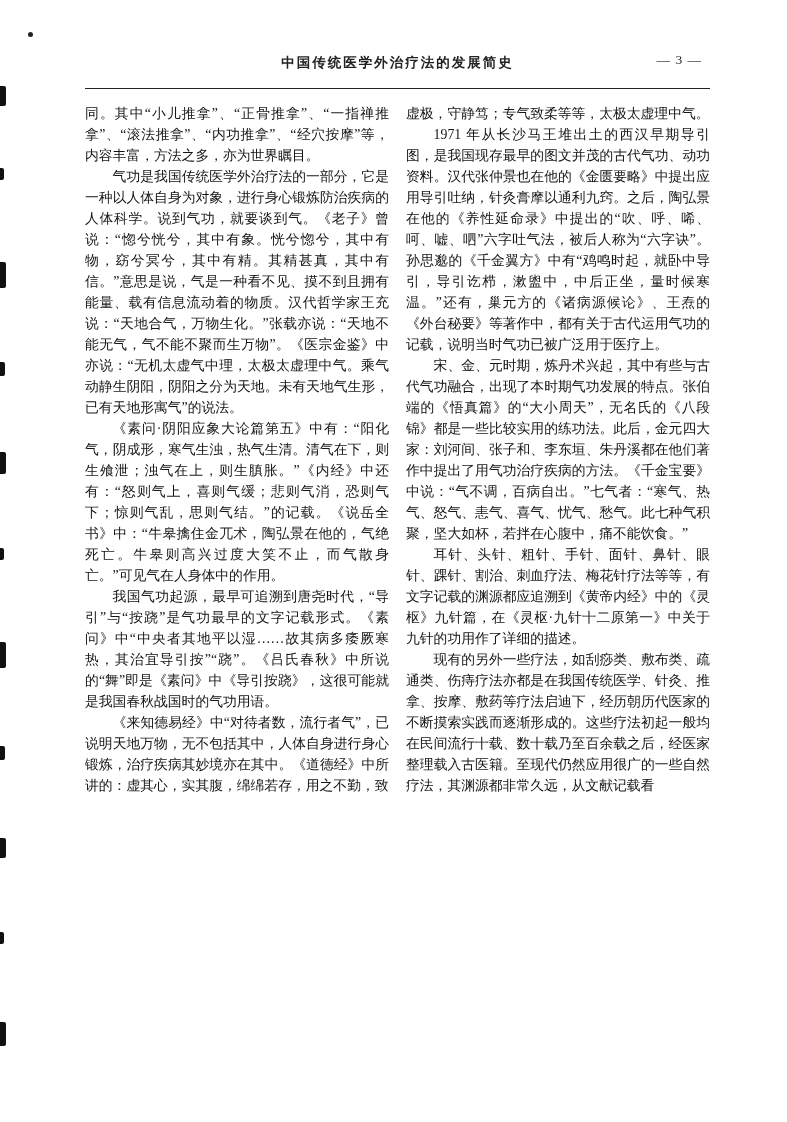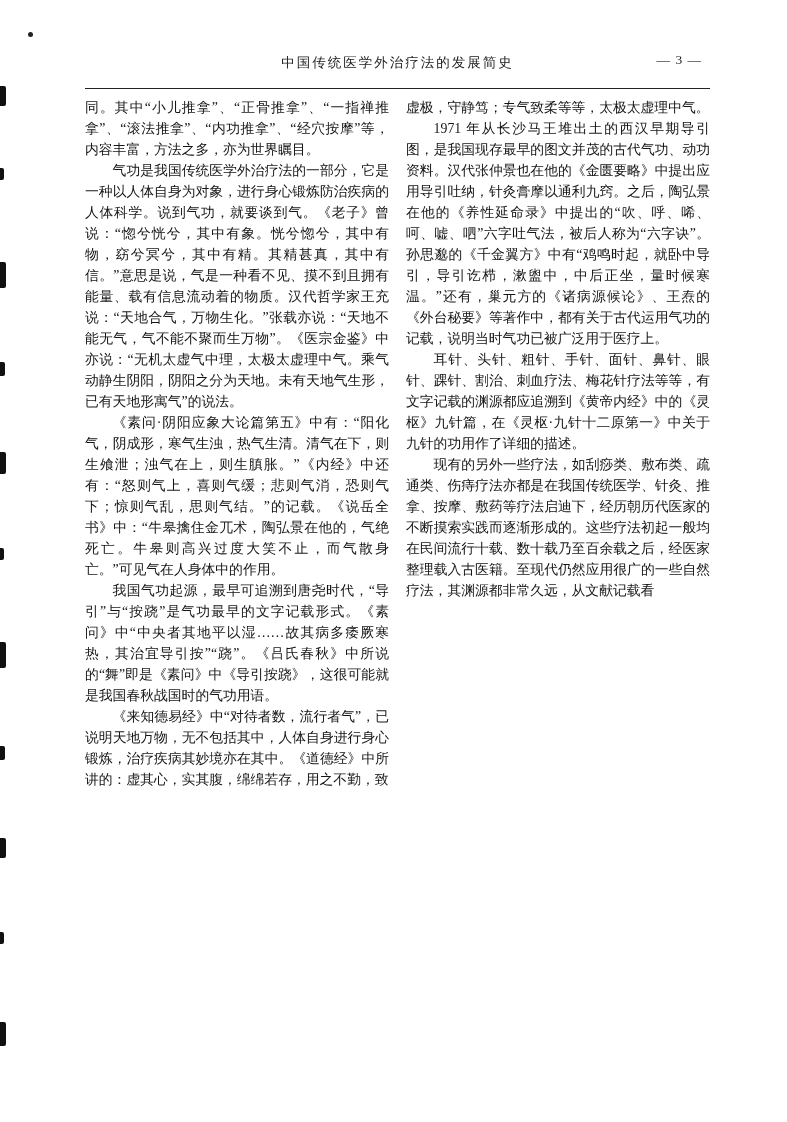--- a/index.html
+++ b/index.html
@@ -34,33 +34,34 @@
     margin: 0 77px 0 85px;
     padding-top: 54px;
     height: 34px;
     border-bottom: 1.5px solid #222;
   }
   .header-title {
     text-align: center;
     font-size: 13.5px;
     letter-spacing: 2px;
     color: #222;
+    font-weight: bold;
   }
   .page-number {
     position: absolute;
     right: 8px;
     top: 52px;
     font-size: 13.5px;
     letter-spacing: 1px;
     color: #222;
   }
   .content {
     display: flex;
     gap: 17px;
-    margin: 8px 77px 0 85px;
+    margin: 14px 77px 0 85px;
   }
   .column {
     flex: 1 1 0;
     font-size: 13.8px;
     line-height: 21px;
     text-align: justify;
     color: #141414;
   }
   .column p {
     margin: 0;
@@ -99,18 +100,19 @@
       <p class="no-indent">同。其中“小儿推拿”、“正骨推拿”、“一指禅推拿”、“滚法推拿”、“内功推拿”、“经穴按摩”等，内容丰富，方法之多，亦为世界瞩目。</p>
       <p>气功是我国传统医学外治疗法的一部分，它是一种以人体自身为对象，进行身心锻炼防治疾病的人体科学。说到气功，就要谈到气。《老子》曾说：“惚兮恍兮，其中有象。恍兮惚兮，其中有物，窈兮冥兮，其中有精。其精甚真，其中有信。”意思是说，气是一种看不见、摸不到且拥有能量、载有信息流动着的物质。汉代哲学家王充说：“天地合气，万物生化。”张载亦说：“天地不能无气，气不能不聚而生万物”。《医宗金鉴》中亦说：“无机太虚气中理，太极太虚理中气。乘气动静生阴阳，阴阳之分为天地。未有天地气生形，已有天地形寓气”的说法。</p>
       <p>《素问·阴阳应象大论篇第五》中有：“阳化气，阴成形，寒气生浊，热气生清。清气在下，则生飧泄；浊气在上，则生䐜胀。”《内经》中还有：“怒则气上，喜则气缓；悲则气消，恐则气下；惊则气乱，思则气结。”的记载。《说岳全书》中：“牛皋擒住金兀术，陶弘景在他的，气绝死亡。牛皋则高兴过度大笑不止，而气散身亡。”可见气在人身体中的作用。</p>
       <p>我国气功起源，最早可追溯到唐尧时代，“导引”与“按跷”是气功最早的文字记载形式。《素问》中“中央者其地平以湿……故其病多痿厥寒热，其治宜导引按”“跷”。《吕氏春秋》中所说的“舞”即是《素问》中《导引按跷》，这很可能就是我国春秋战国时的气功用语。</p>
       <p>《来知德易经》中“对待者数，流行者气”，已说明天地万物，无不包括其中，人体自身进行身心锻炼，治疗疾病其妙境亦在其中。《道德经》中所讲的：虚其心，实其腹，绵绵若存，用之不勤，致</p>
     </div>
 
     <div class="column">
       <p class="no-indent">虚极，守静笃；专气致柔等等，太极太虚理中气。</p>
       <p>1971 年从长沙马王堆出土的西汉早期导引图，是我国现存最早的图文并茂的古代气功、动功资料。汉代张仲景也在他的《金匮要略》中提出应用导引吐纳，针灸膏摩以通利九窍。之后，陶弘景在他的《养性延命录》中提出的“吹、呼、唏、呵、嘘、呬”六字吐气法，被后人称为“六字诀”。孙思邈的《千金翼方》中有“鸡鸣时起，就卧中导引，导引讫栉，漱盥中，中后正坐，量时候寒温。”还有，巢元方的《诸病源候论》、王焘的《外台秘要》等著作中，都有关于古代运用气功的记载，说明当时气功已被广泛用于医疗上。</p>
+      <p>宋、金、元时期，炼丹术兴起，其中有些与古代气功融合，出现了本时期气功发展的特点。张伯端的《悟真篇》的“大小周天”，无名氏的《八段锦》都是一些比较实用的练功法。此后，金元四大家：刘河间、张子和、李东垣、朱丹溪都在他们著作中提出了用气功治疗疾病的方法。《千金宝要》中说：“气不调，百病自出。”七气者：“寒气、热气、怒气、恚气、喜气、忧气、愁气。此七种气积聚，坚大如杯，若拌在心腹中，痛不能饮食。”</p>
       <p>耳针、头针、粗针、手针、面针、鼻针、眼针、踝针、割治、刺血疗法、梅花针疗法等等，有文字记载的渊源都应追溯到《黄帝内经》中的《灵枢》九针篇，在《灵枢·九针十二原第一》中关于九针的功用作了详细的描述。</p>
       <p>现有的另外一些疗法，如刮痧类、敷布类、疏通类、伤痔疗法亦都是在我国传统医学、针灸、推拿、按摩、敷药等疗法启迪下，经历朝历代医家的不断摸索实践而逐渐形成的。这些疗法初起一般均在民间流行十载、数十载乃至百余载之后，经医家整理载入古医籍。至现代仍然应用很广的一些自然疗法，其渊源都非常久远，从文献记载看</p>
     </div>
 
   </div>
 </div>
 
 </body></html>

